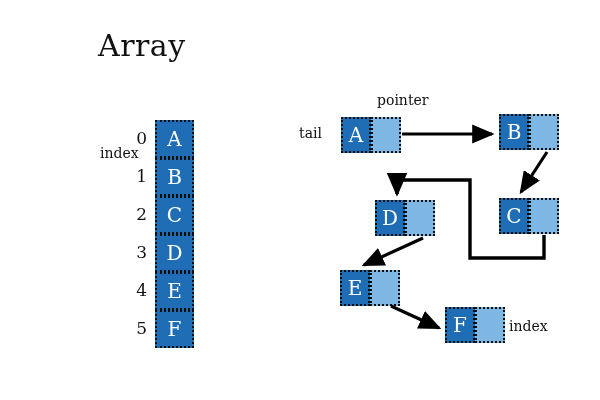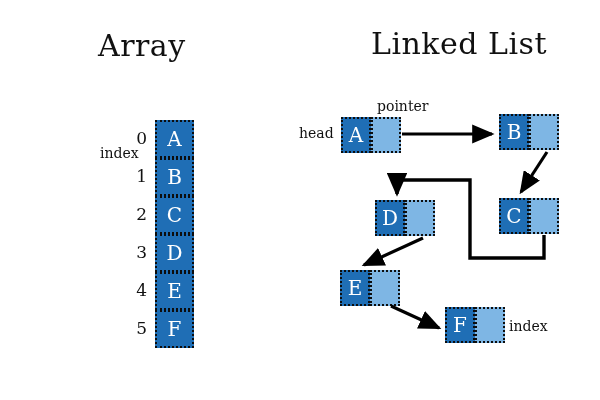--- a/index.html
+++ b/index.html
@@ -24,21 +24,21 @@
   #title-linked{left:356px;top:26px;}
 
   .small-label{
     position:absolute;
     font-family:"DejaVu Serif",serif;
     font-size:14px;
     color:#111111;
     white-space:nowrap;
   }
   #label-index{left:85px;top:101px;margin-top:44px;}
-  #label-pointer{left:362px;top:92px;margin-top:6px;}
+  #label-pointer{left:362px;top:92px;}
   #label-head{left:284px;top:125px;}
   #label-tail{left:494px;top:318px;}
 
   .idx{
     position:absolute;
     font-family:"DejaVu Serif",serif;
     font-size:17px;
     color:#111111;
     width:24px;
     text-align:right;
@@ -70,21 +70,20 @@
   .ncell{width:30px;height:36px;}
 
   svg.edges{position:absolute;left:0;top:0;width:600px;height:400px;pointer-events:none;}
 </style>
 </head>
 <body>
 
 <div id="stage">
 
   <div class="title" id="title-array">Array</div>
-  <div class="title" id="title-linked">Linked List</div>
 
   <div class="small-label" id="label-index">index</div>
 
   <div class="idx" style="left:108px;top:128px;">0</div>
   <div class="idx" style="left:108px;top:166px;">1</div>
   <div class="idx" style="left:108px;top:204px;">2</div>
   <div class="idx" style="left:108px;top:242px;">3</div>
   <div class="idx" style="left:108px;top:280px;">4</div>
   <div class="idx" style="left:108px;top:318px;">5</div>
 
@@ -101,21 +100,21 @@
     <span class="glyph">D</span>
   </div>
   <div class="cell data acell" style="top:272px;">
     <span class="glyph">E</span>
   </div>
   <div class="cell data acell" style="top:310px;">
     <span class="glyph">F</span>
   </div>
 
   <div class="small-label" id="label-pointer">pointer</div>
-  <div class="small-label" id="label-head">head</div>
+  <div class="small-label" id="label-head">tail</div>
   <div class="small-label" id="label-tail">index</div>
 
   <div class="cell data ncell" style="left:326px;top:117px;">
     <span class="glyph">A</span>
   </div>
   <div class="cell ptr ncell" style="left:356px;top:117px;"></div>
 
   <div class="cell data ncell" style="left:484px;top:114px;">
     <span class="glyph">B</span>
   </div>

